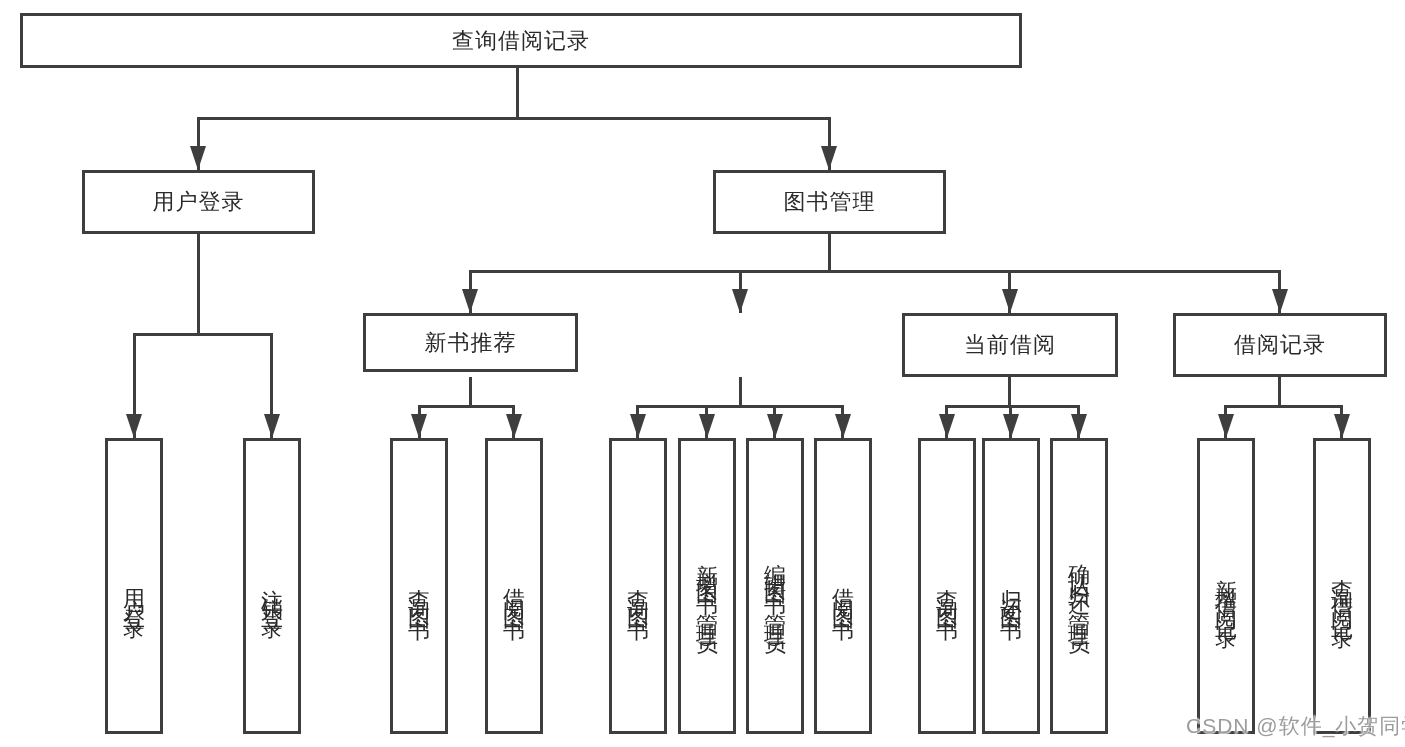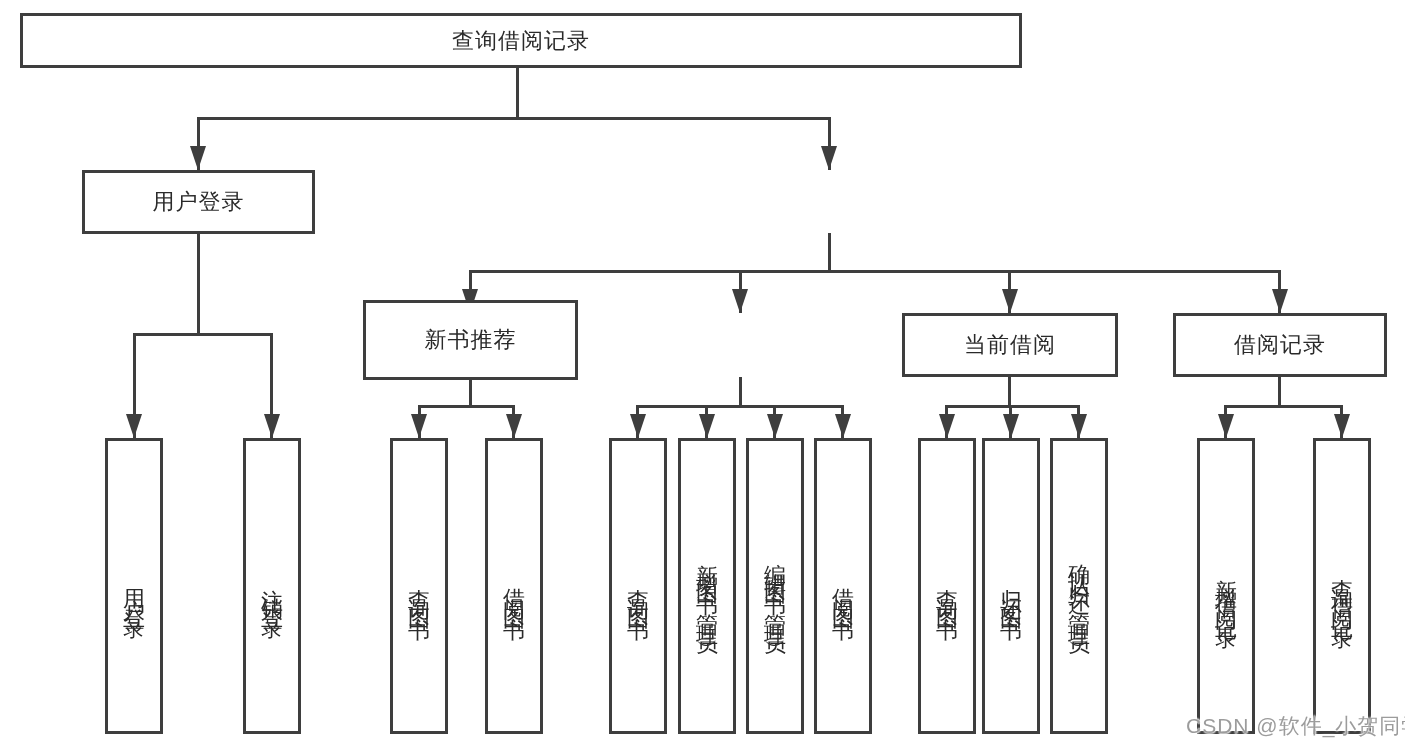--- a/index.html
+++ b/index.html
@@ -122,22 +122,25 @@
   <i class="ar" style="left:1218px;top:414px"></i>
   <i class="ar" style="left:1334px;top:414px"></i>
 
   <div class="box h" style="left:20px;top:13px;width:1002px;height:55px">
     <span class="lbl">查询借阅记录</span>
   </div>
 
   <div class="box h" style="left:82px;top:170px;width:233px;height:64px">
     <span class="lbl">用户登录</span>
   </div>
+  <div class="box h" style="left:713px;top:170px;width:233px;height:64px">
+    <span class="lbl">图书管理</span>
+  </div>
 
-  <div class="box h" style="left:363px;top:300px;width:215px;height:80px">
+  <div class="box h" style="left:363px;top:313px;width:215px;height:59px">
     <span class="lbl">新书推荐</span>
   </div>
   <div class="box h" style="left:1173px;top:313px;width:214px;height:64px">
     <span class="lbl">借阅记录</span>
   </div>
   <div class="box h" style="left:902px;top:313px;width:216px;height:64px">
     <span class="lbl">当前借阅</span>
   </div>
 
   <div class="box v" style="left:105px;top:438px;width:58px;height:296px">

